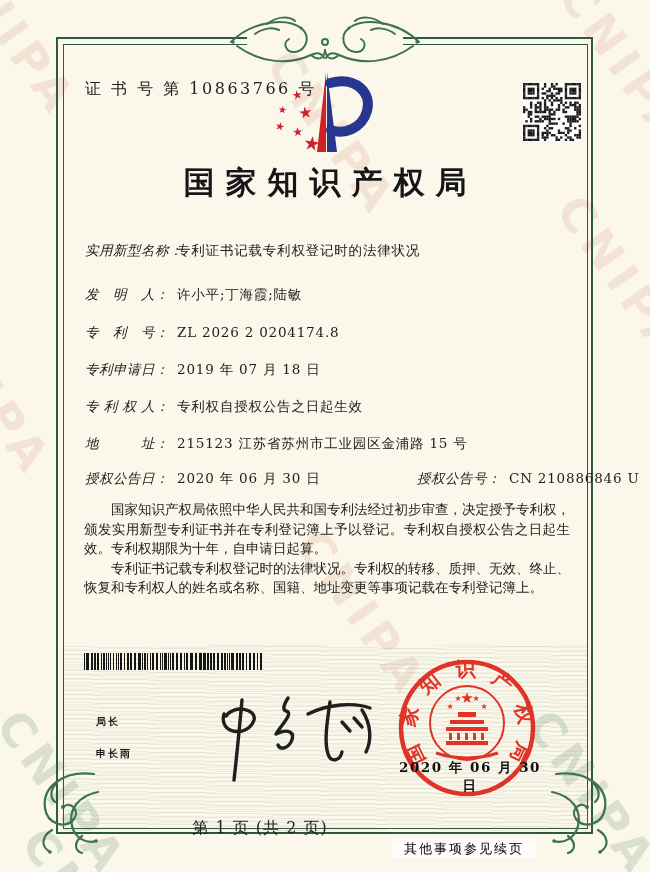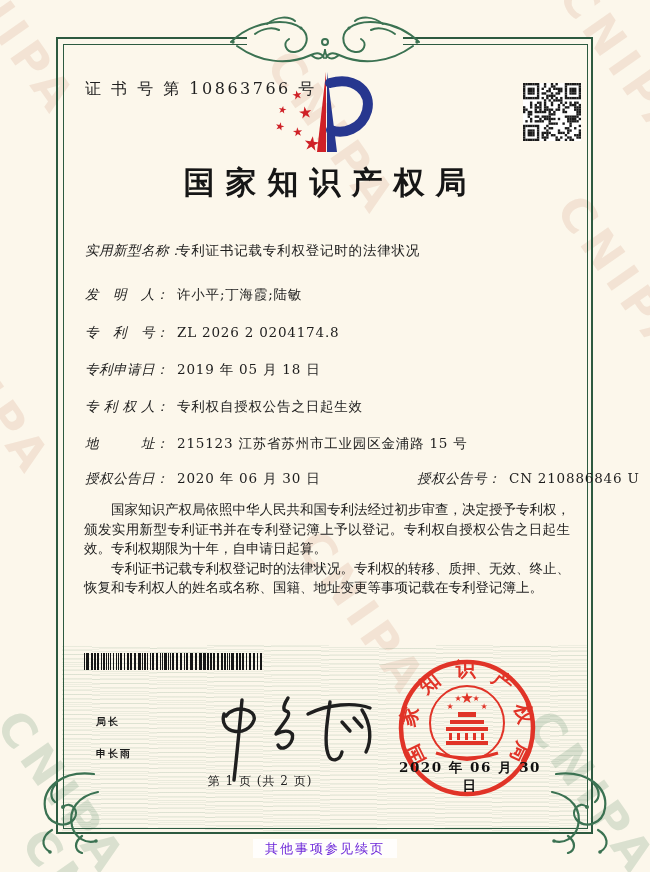--- a/index.html
+++ b/index.html
@@ -47,22 +47,22 @@
   .barcode i{display:inline-block;height:100%;background:#161616;vertical-align:top;}
 
   .signer{position:absolute;left:96px;top:706px;font-family:"DejaVu Sans","Liberation Sans",sans-serif;
           font-weight:700;font-size:10px;color:#1b1b1b;letter-spacing:2px;line-height:32px;}
   .signature{position:absolute;left:196px;top:692px;}
 
   .seal{position:absolute;left:396px;top:657px;opacity:.93;}
   .sealdate{position:absolute;left:397px;top:759px;width:146px;text-align:center;
             font-size:13.5px;font-weight:600;letter-spacing:1.5px;color:#101010;}
 
-  .pageinfo{position:absolute;left:0;top:773px;width:520px;text-align:center;font-size:12px;letter-spacing:1px;color:#222;}
-  .footnote{position:absolute;left:0;top:840px;width:650px;text-align:center;font-size:13px;letter-spacing:2px;color:#6d28d9;}
+  .pageinfo{position:absolute;left:0;top:818px;width:520px;text-align:center;font-size:16px;letter-spacing:1px;color:#222;}
+  .footnote{position:absolute;left:0;top:840px;width:536px;text-align:right;font-size:13px;letter-spacing:2px;color:#000000;}
   .footnote span{background:rgba(255,255,255,.85);padding:2px 12px;}
 </style>
 </head>
 <body>
 
 <div id="page">
 
   <div class="wm" style="left:-20px;top:-60px;">CNIPA</div>
   <div class="wm" style="left:300px;top:40px;">CNIPA</div>
   <div class="wm" style="left:592px;top:-30px;">CNIPA</div>
@@ -449,21 +449,21 @@
   <div class="fieldrow" style="top:242px;">
     <span class="flabel">实用新型名称：</span><span class="fvalue">专利证书记载专利权登记时的法律状况</span>
   </div>
   <div class="fieldrow" style="top:286px;">
     <span class="flabel">发　明　人：</span><span class="fvalue">许小平;丁海霞;陆敏</span>
   </div>
   <div class="fieldrow" style="top:324px;">
     <span class="flabel">专　利　号：</span><span class="fvalue">ZL 2026 2 0204174.8</span>
   </div>
   <div class="fieldrow" style="top:361px;">
-    <span class="flabel">专利申请日：</span><span class="fvalue">2019 年 05 月 18 日</span>
+    <span class="flabel">专利申请日：</span><span class="fvalue">2019 年 07 月 18 日</span>
   </div>
   <div class="fieldrow" style="top:398px;">
     <span class="flabel">专 利 权 人：</span><span class="fvalue">专利权自授权公告之日起生效</span>
   </div>
   <div class="fieldrow" style="top:435px;">
     <span class="flabel">地　　　址：</span><span class="fvalue">215123 江苏省苏州市工业园区金浦路 15 号</span>
   </div>
   <div class="fieldrow" style="top:470px;">
     <span class="flabel">授权公告日：</span><span class="fvalue">2020 年 06 月 30 日</span>
     <span class="grant-2">

